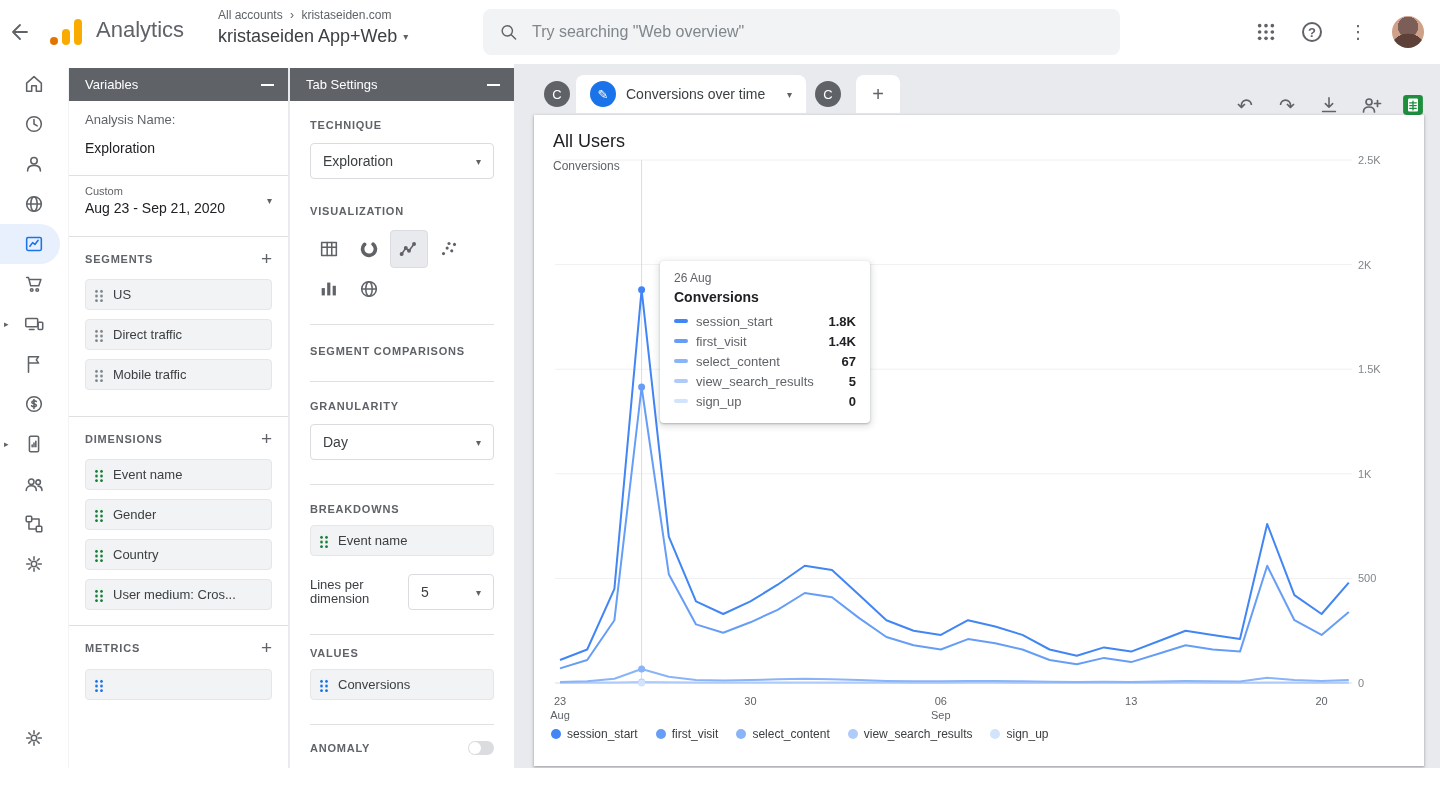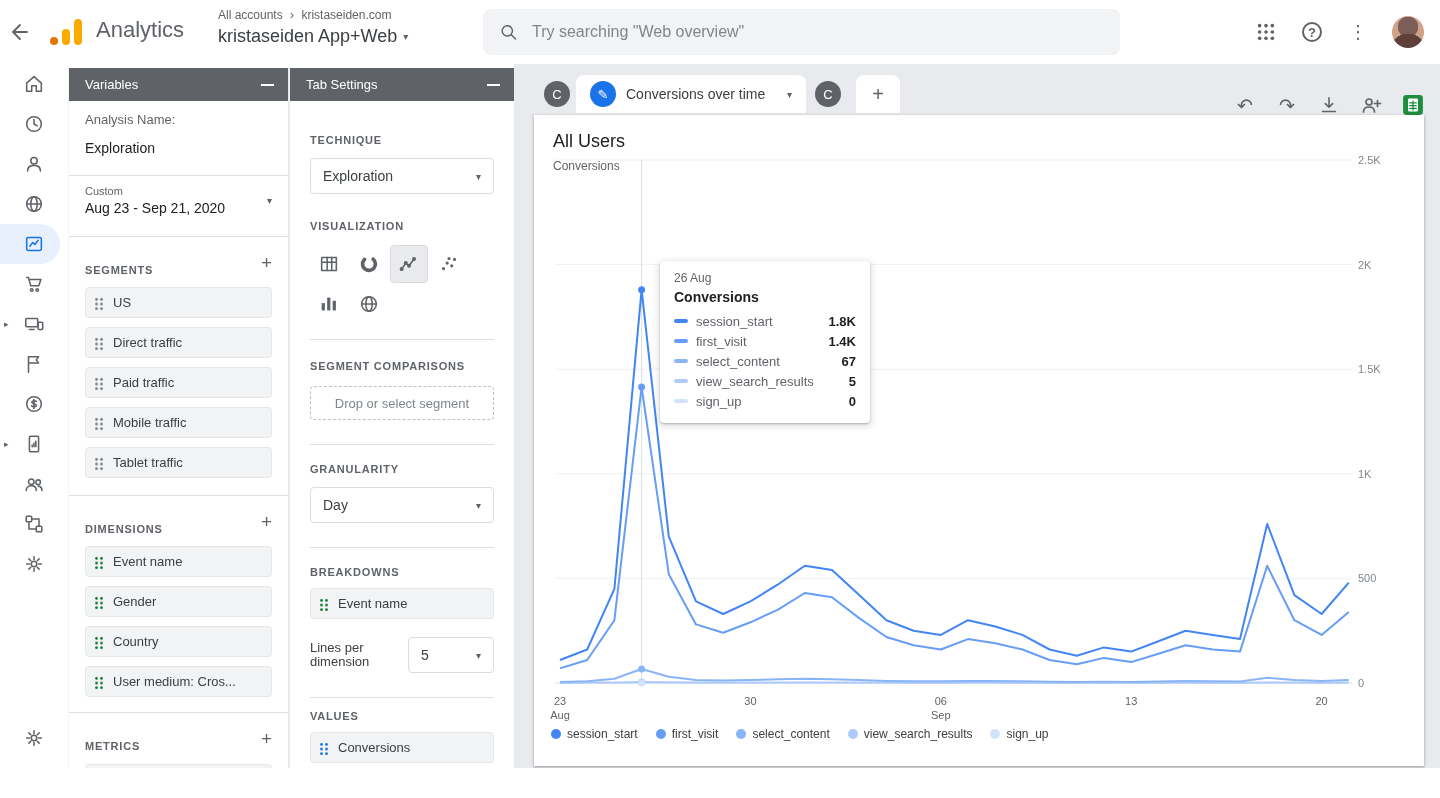--- a/index.html
+++ b/index.html
@@ -44,21 +44,21 @@
   .panel{position:absolute;top:68px;bottom:0;background:#fff;overflow:hidden;}
   .vars-panel{left:68px;width:220px;border-left:1px solid #f1f3f4;}
   .tab-panel{left:290px;width:224px;}
   .panel-gap{position:absolute;left:288px;top:68px;width:2px;bottom:0;background:#e8eaed;}
   .panel-hdr{height:33px;background:#5f6368;color:#fff;font-size:13px;display:flex;align-items:center;padding:0 14px 0 16px;}
   .min-bar{margin-left:auto;width:13px;height:2px;background:#fff;cursor:pointer;}
   .sect{padding:0 16px;}
   .divider{border-top:1px solid #e0e0e0;margin-top:0;}
   .lbl-sm{font-size:13px;color:#5f6368;}
   .lbl-xs{font-size:11px;color:#5f6368;}
-  .sec-title{font-size:11px;font-weight:bold;letter-spacing:.8px;color:#5f6368;margin-top:15px;}
+  .sec-title{font-size:11px;font-weight:bold;letter-spacing:.8px;color:#5f6368;}
   .sec-row{display:flex;align-items:center;justify-content:space-between;}
   .plus-btn{font-size:19px;color:#5f6368;cursor:pointer;line-height:19px;}
   .chip{height:31px;background:#f1f3f4;border:1px solid #e4e6e8;border-radius:4px;display:flex;align-items:center;padding:0 8px;gap:9px;font-size:13px;color:#3c4043;margin-bottom:9px;white-space:nowrap;overflow:hidden;cursor:grab;}
   .chip span.txt{overflow:hidden;text-overflow:ellipsis;}
   .dd{width:10px;height:14px;flex:none;background-image:radial-gradient(circle,#80868b 1.2px,transparent 1.5px);background-size:5px 4.7px;background-position:0 1px;}
   .dd.green{background-image:radial-gradient(circle,#188038 1.2px,transparent 1.5px);}
   .dd.blue{background-image:radial-gradient(circle,#1a73e8 1.2px,transparent 1.5px);}
   .select{height:36px;border:1px solid #dadce0;border-radius:4px;display:flex;align-items:center;padding:0 12px;font-size:14px;color:#3c4043;cursor:pointer;background:#fff;}
   .select .caret{margin-left:auto;font-size:10px;color:#5f6368;}
   .dashed-box{height:34px;border:1px dashed #bdc1c6;border-radius:4px;display:flex;align-items:center;justify-content:center;font-size:13px;color:#80868b;}
@@ -295,29 +295,21 @@
       <div class="chip">
           <span class="dd"></span>
           <span class="txt">US</span>
         </div>
       <div class="chip">
           <span class="dd"></span>
           <span class="txt">Direct traffic</span>
         </div>
       <div class="chip">
           <span class="dd"></span>
-          <span class="txt">Paid traffic</span>
-        </div>
-      <div class="chip">
-          <span class="dd"></span>
           <span class="txt">Mobile traffic</span>
-        </div>
-      <div class="chip" style="margin-bottom:0;">
-          <span class="dd"></span>
-          <span class="txt">Tablet traffic</span>
         </div>
     </div>
     <div class="divider"></div>
 
     <div class="sect" style="padding-top:12px;padding-bottom:15px;">
       <div class="sec-row" style="margin-bottom:11px;">
         <span class="sec-title">DIMENSIONS</span>
         <span class="plus-btn">+</span>
       </div>
       <div class="chip">
@@ -409,23 +401,20 @@
           <svg width="22" height="22" viewBox="0 0 24 24">
               <circle cx="12" cy="12" r="8"></circle>
               <ellipse cx="12" cy="12" rx="3.5" ry="8"></ellipse>
               <path d="M4.5 12h15"></path>
             </svg>
         </div>
       </div>
       <div class="divider" style="margin-top:16px;"></div>
 
       <div class="sec-title" style="margin-top:20px;">SEGMENT COMPARISONS</div>
-      <div class="dashed-box" style="margin-top:14px;">
-        <span>Drop or select segment</span>
-      </div>
       <div class="divider" style="margin-top:24px;"></div>
 
       <div class="sec-title" style="margin-top:18px;">GRANULARITY</div>
       <div class="select" style="margin-top:12px;">
         <span>Day</span>
         <span class="caret">▾</span>
       </div>
       <div class="divider" style="margin-top:24px;"></div>
 
       <div class="sec-title" style="margin-top:18px;">BREAKDOWNS</div>

